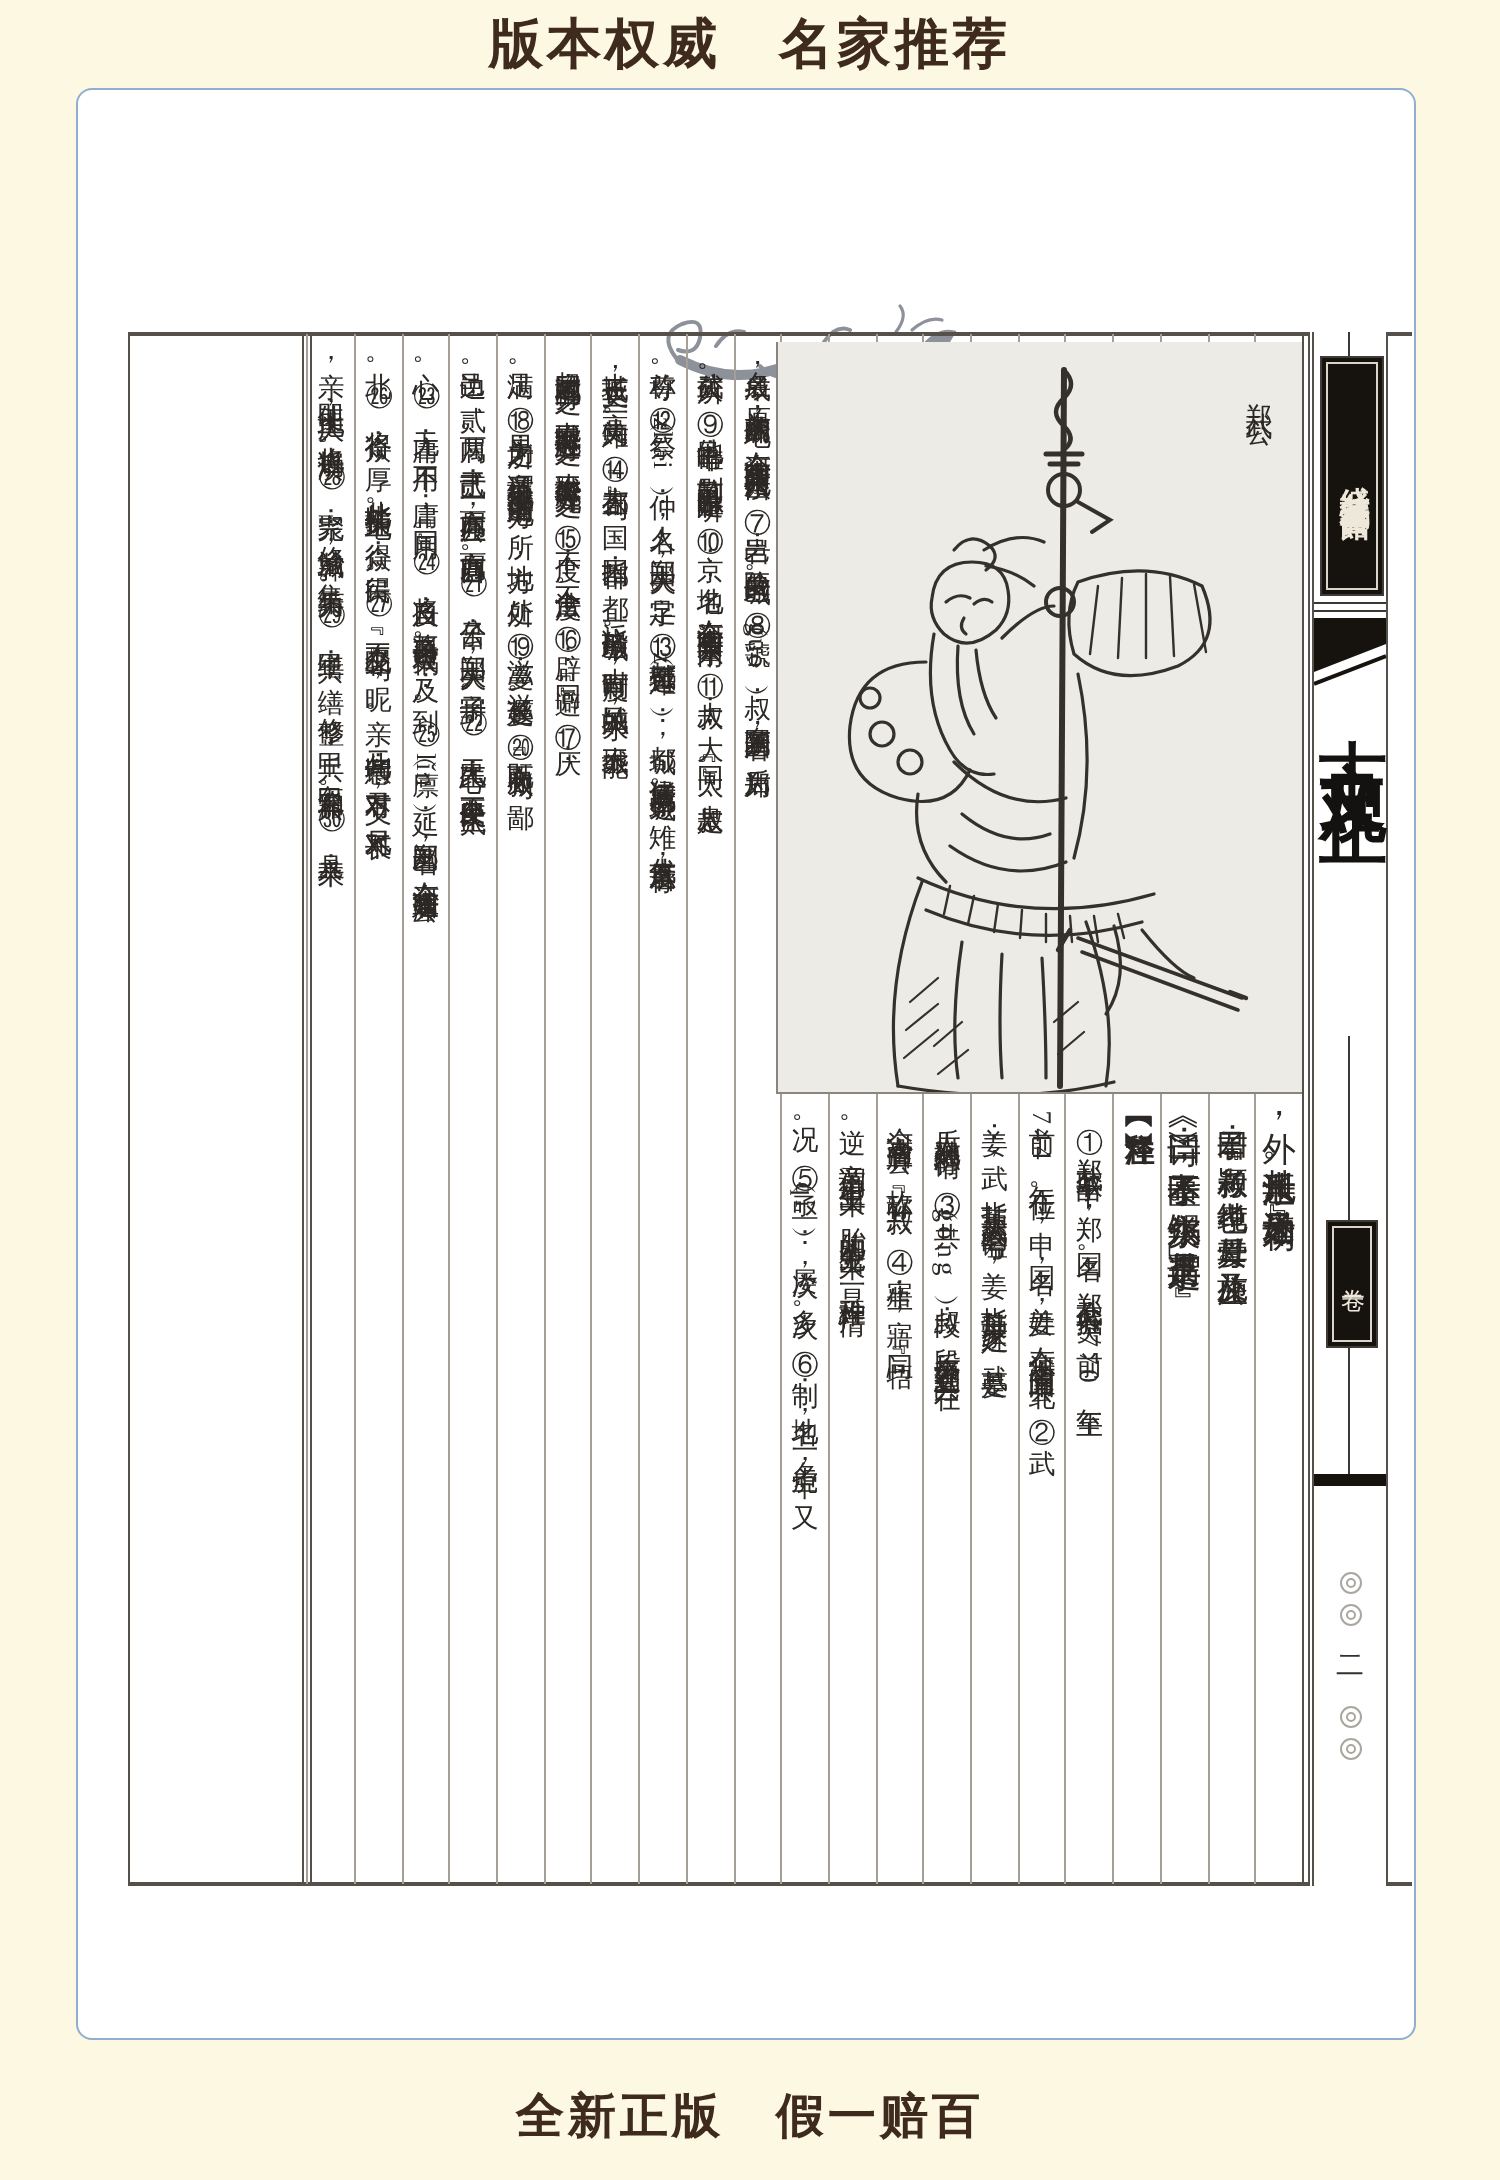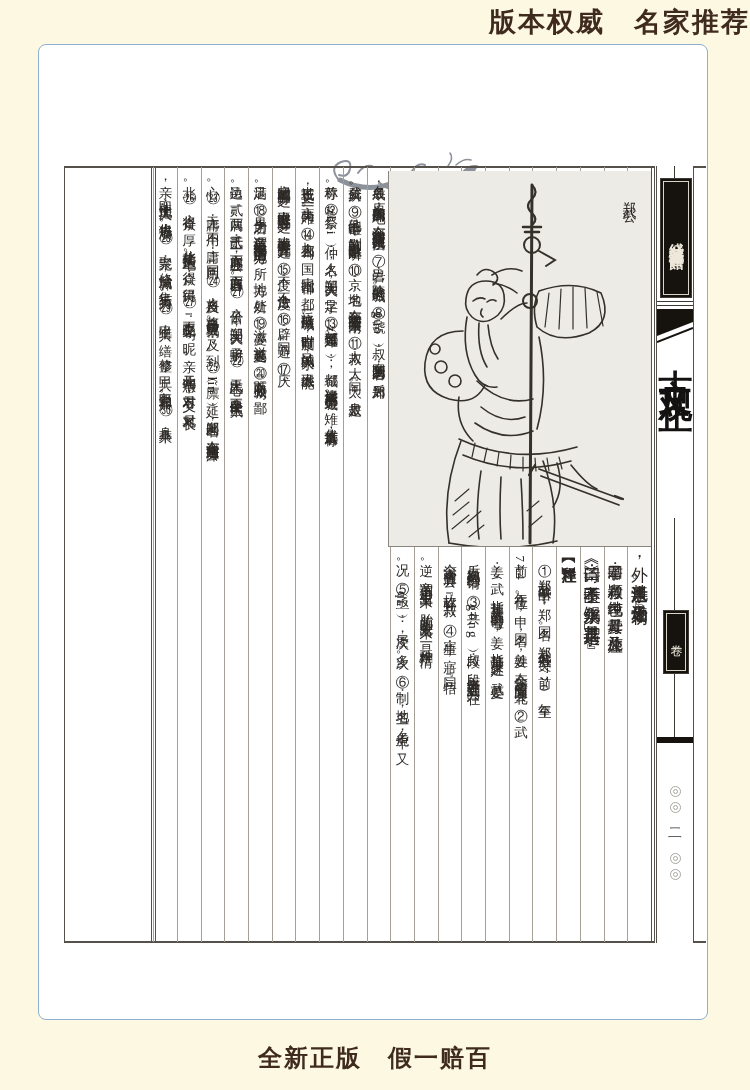--- a/index.html
+++ b/index.html
@@ -6,21 +6,21 @@
     --background:#fdf8e1; --frame-border:#8fafd0; --banner-text:#3f2b1e;
     --ink:#2b2825; --spine-black:#16130f; --illustration-bg:#ecebe6;
     --rule-dark:#55504a; --rule-light:#a59f96;
   }
   html,body{margin:0;padding:0;}
   body{background:var(--background);font-family:"Liberation Serif","DejaVu Serif",serif;}
   .stage{position:relative;width:750px;height:1090px;background:var(--background);overflow:hidden;}
 
   .banner{position:absolute;left:0;width:750px;text-align:center;color:var(--banner-text);
     font-size:27px;font-weight:600;letter-spacing:2px;}
-  .banner.top{top:4px;text-align:right;}
+  .banner.top{top:4px;}
   .banner.bottom{top:1042px;font-size:24px;}
 
   .panel{position:absolute;left:38px;top:44px;width:668px;height:974px;background:#ffffff;
     border:1.5px solid var(--frame-border);border-radius:8px;}
 
   .dragon{position:absolute;left:287px;top:106px;width:160px;height:46px;}
 
   
   .hline,.vline{position:absolute;background:var(--rule-dark);}
   .rule-top{left:25px;top:121px;width:642px;height:2px;}

